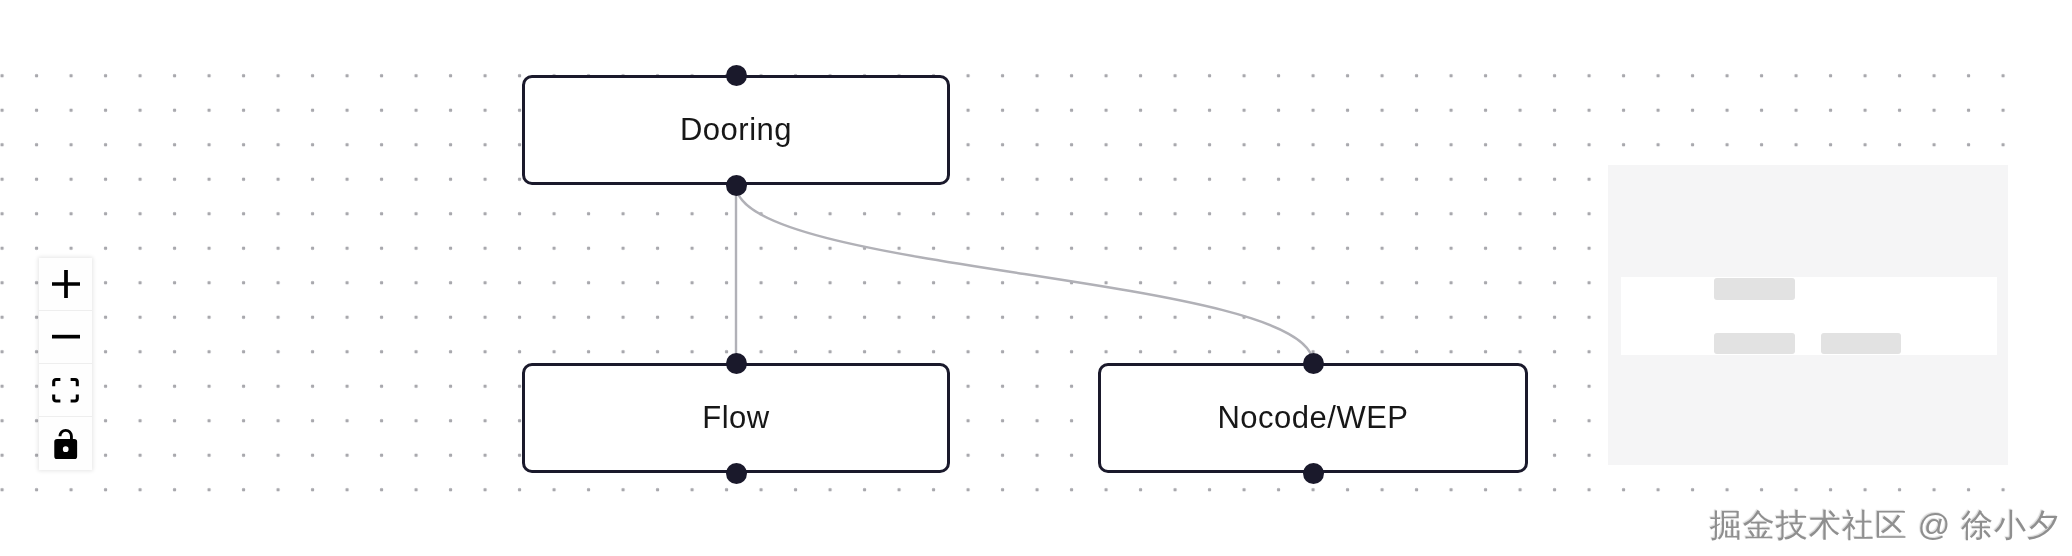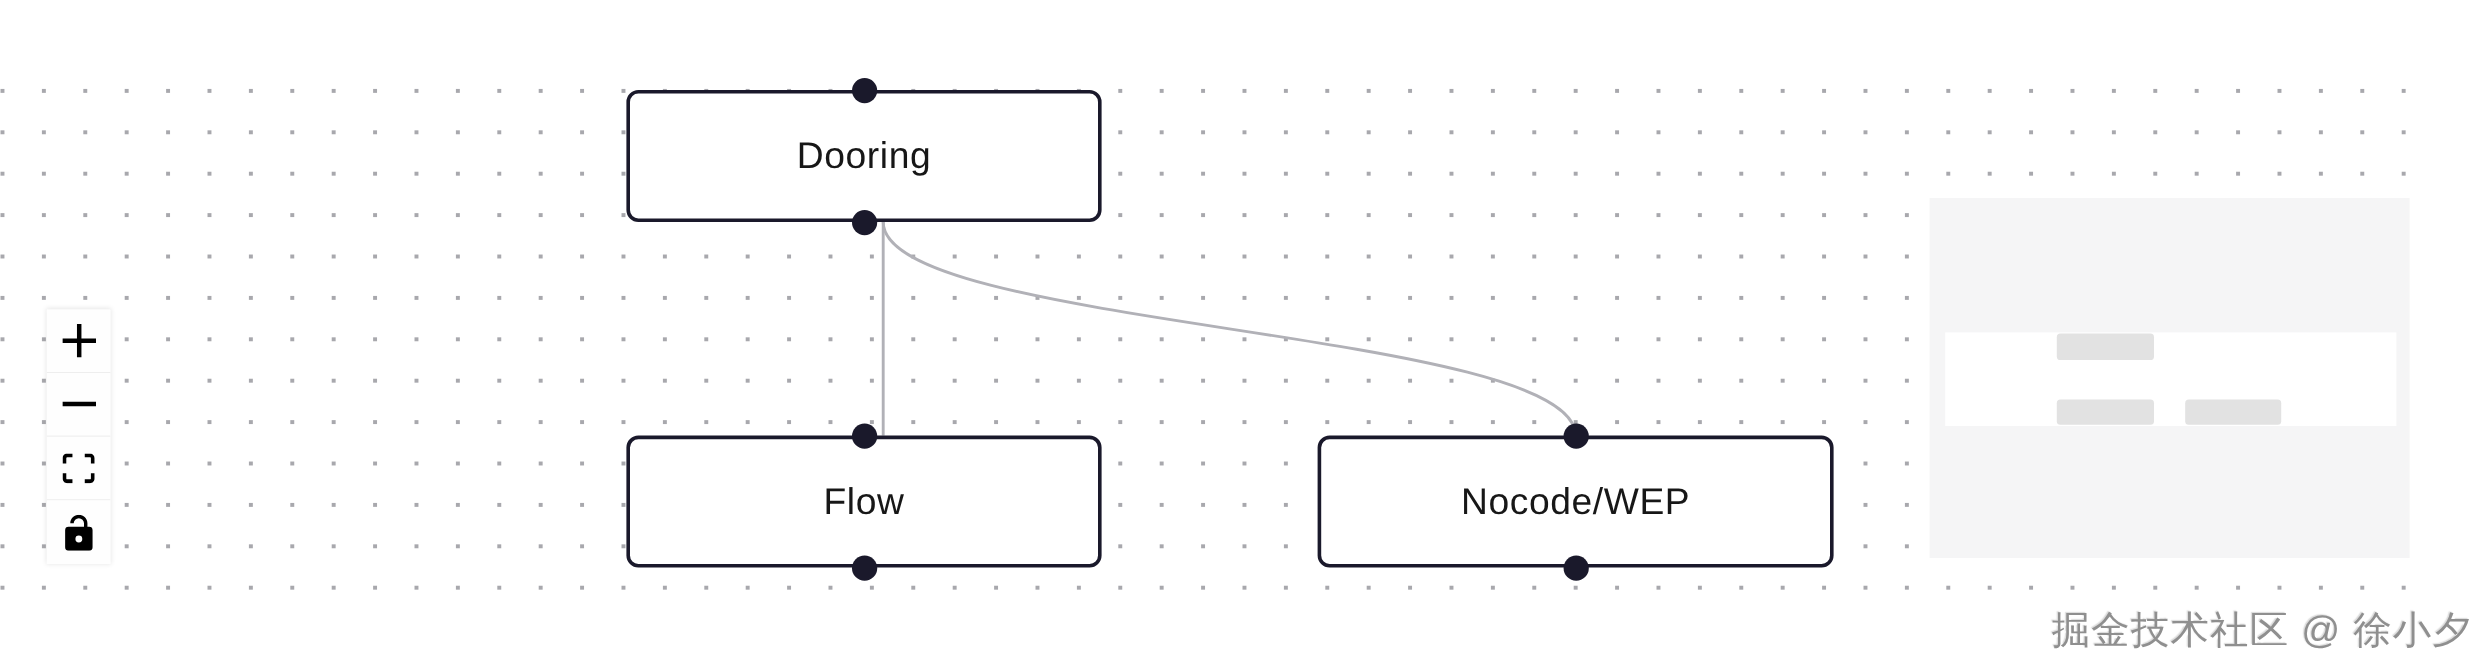--- a/index.html
+++ b/index.html
@@ -14,21 +14,21 @@
     background-image: radial-gradient(circle, #a8a8ad 1.8px, transparent 2px);
     background-size: 34.5px 34.5px;
     background-position: -15.2px 0.5px;
   }
 
   .edges { position: absolute; left: 0; top: 0; width: 2072px; height: 556px; pointer-events: none; }
   .edges path { stroke: #b1b1b7; stroke-width: 2.4; fill: none; pointer-events: all; }
 
   
   .node {
-    position: absolute; width: 396px; height: 110px;
+    position: absolute; width: 428px; height: 110px;
     background: #ffffff; border: 3px solid #1a192b; border-radius: 10px;
     display: flex; align-items: center; justify-content: center;
   }
   .node-label { font-size: 31px; color: #171717; letter-spacing: 0.5px; }
   .node-dooring { left: 522px; top: 75px; }
   .node-flow { left: 522px; top: 363px; }
   .node-nocode { left: 1098px; top: 363px; width: 430px; }
 
   .handle {
     position: absolute; left: 50%; width: 21px; height: 21px; margin-left: -10.5px;

